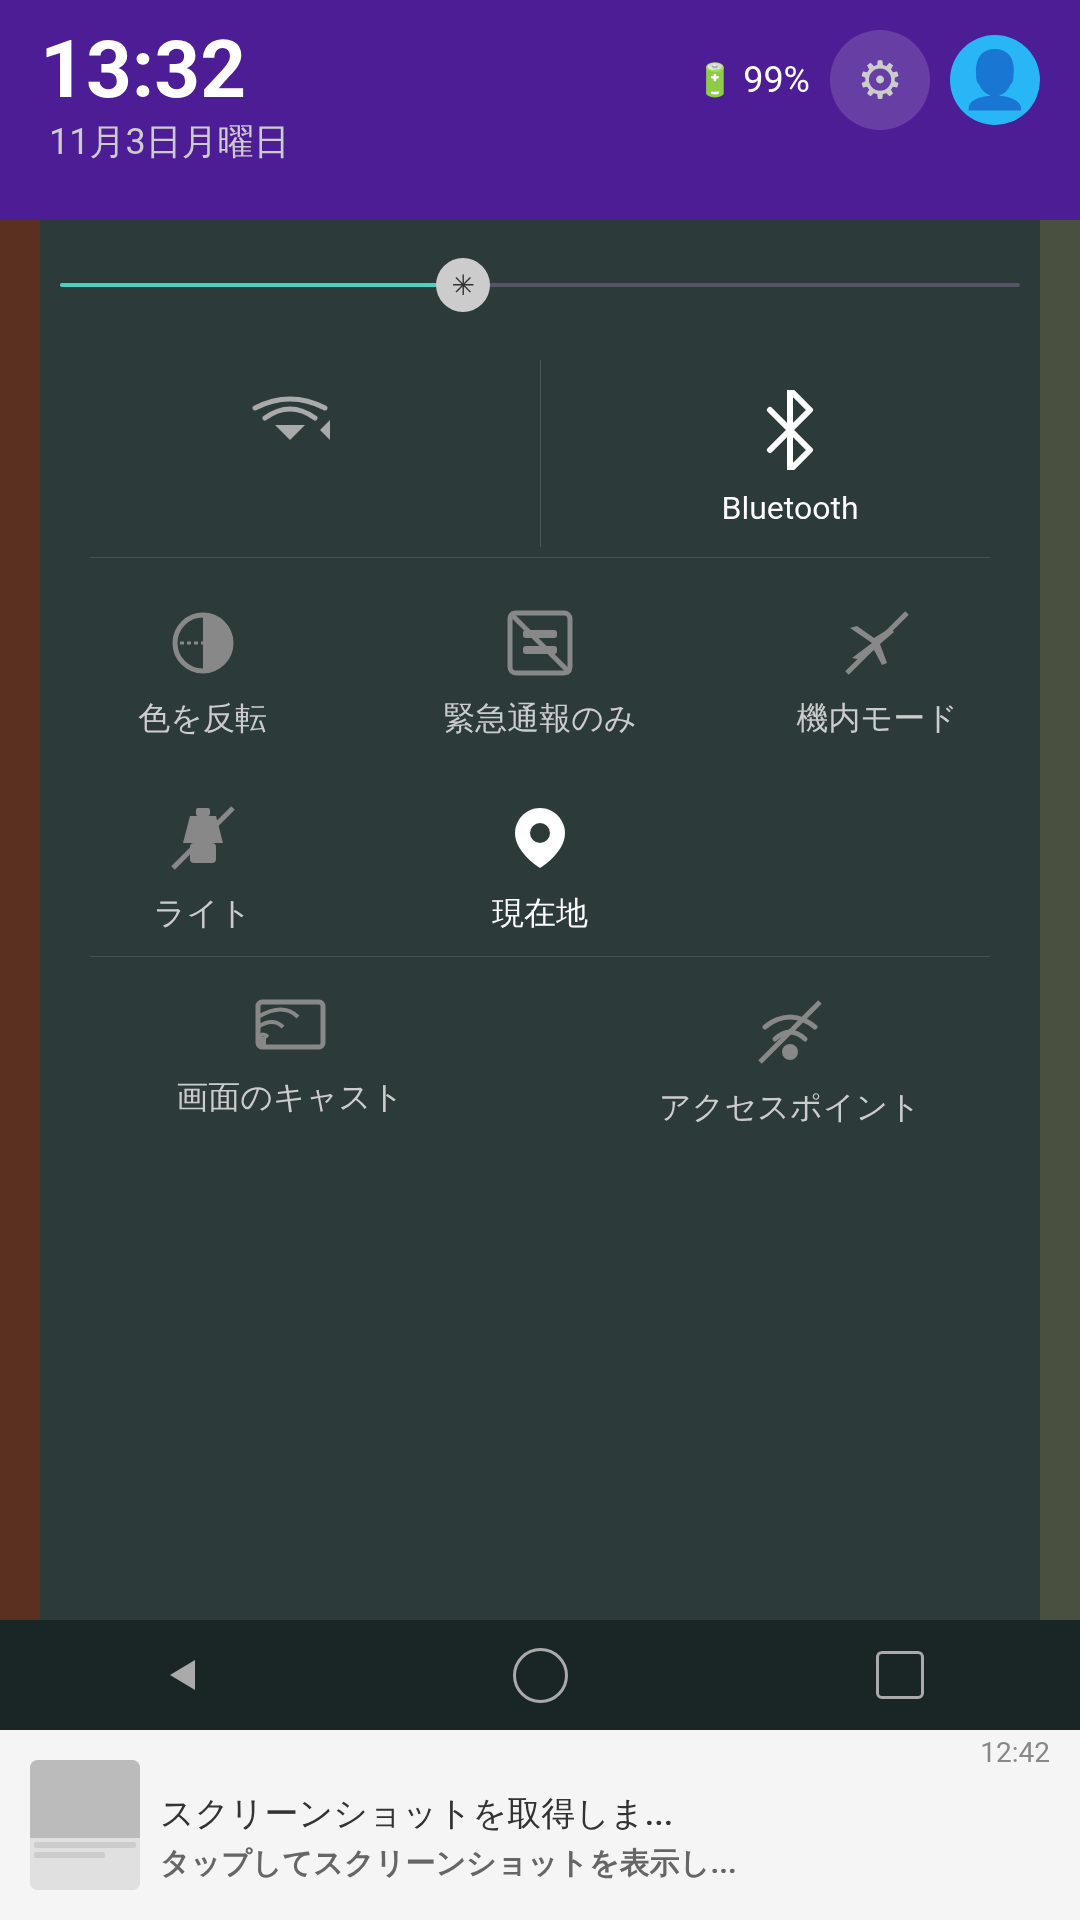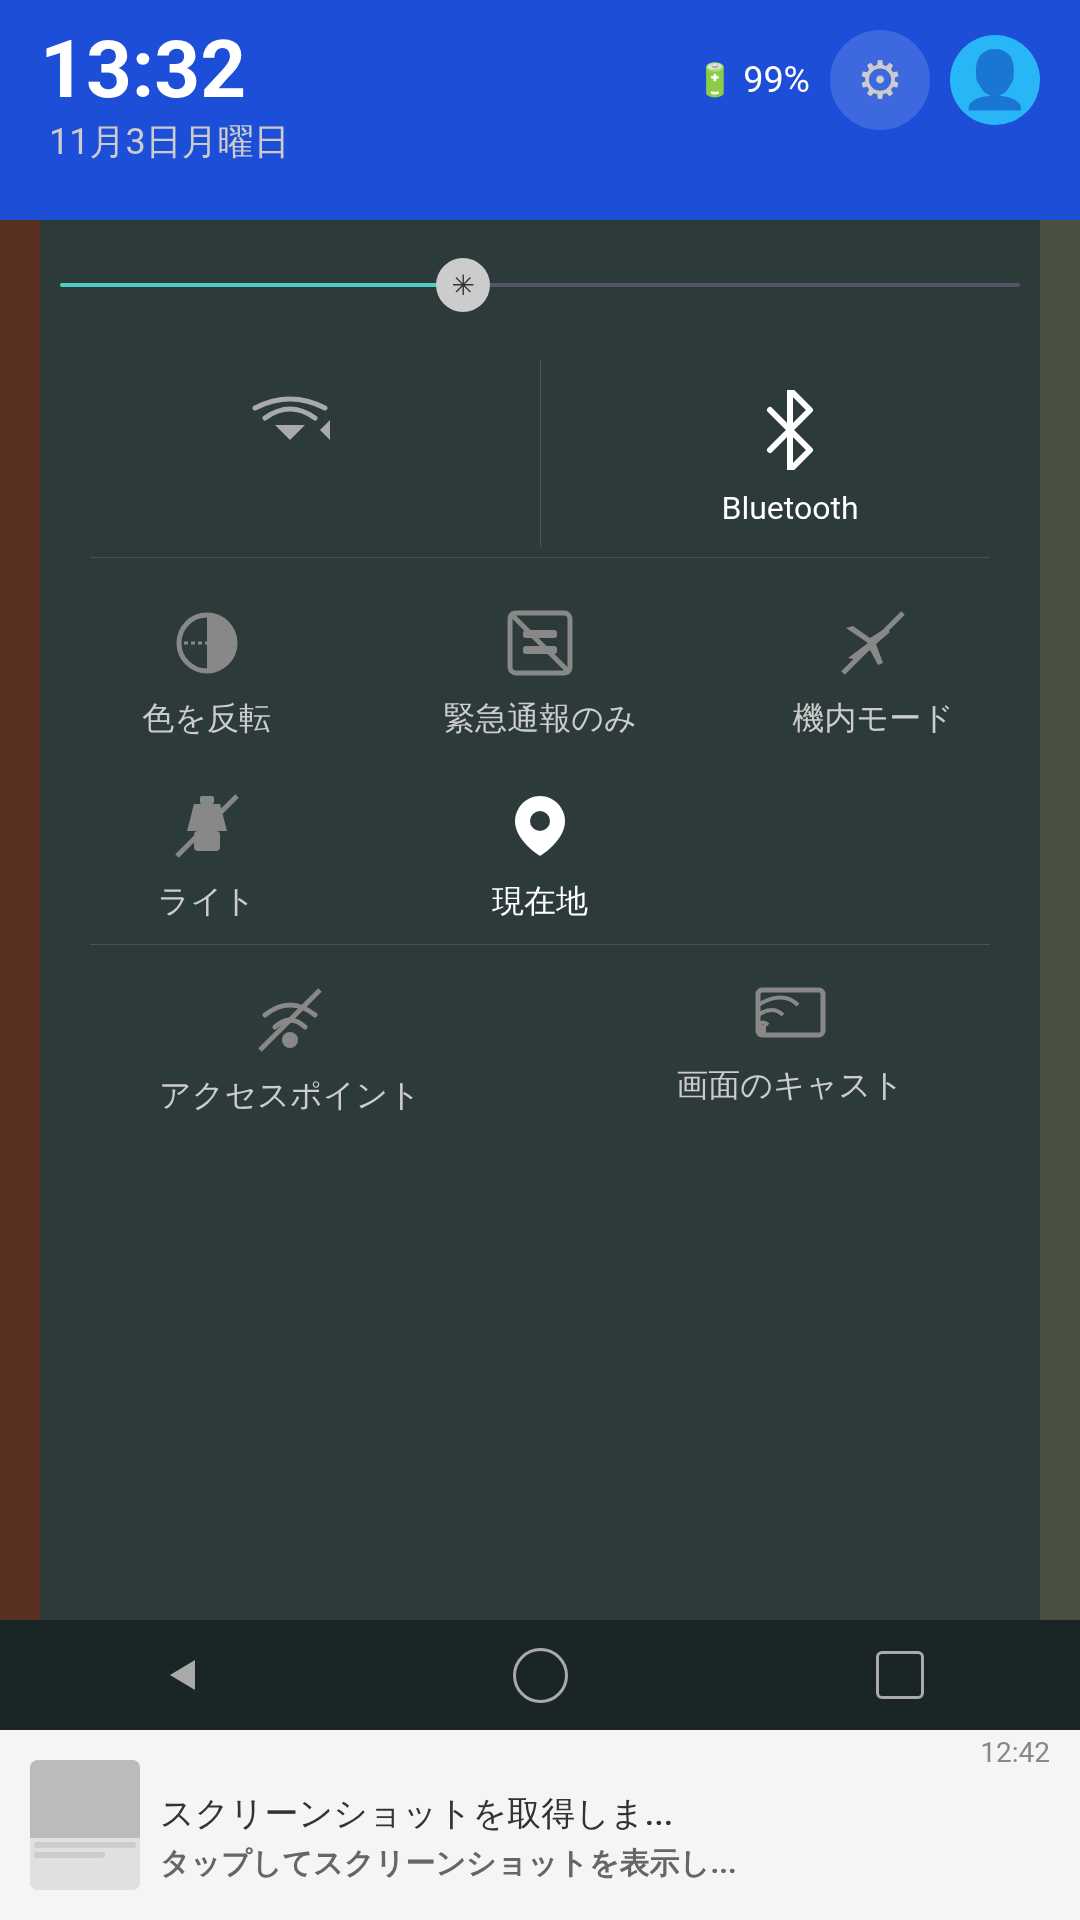--- a/index.html
+++ b/index.html
@@ -8,21 +8,21 @@
       height: 1920px;
       overflow: hidden;
       font-family: 'Roboto', sans-serif;
       background: #2d3a3a;
     }
 
     
     #status-bar {
       width: 100%;
       height: 220px;
-      background: #1d4ed8;
+      background: #4c1d95;
       position: relative;
       display: flex;
       align-items: flex-start;
       padding: 30px 40px 0;
     }
 
     #status-bar-right {
       position: absolute;
       top: 30px;
       right: 40px;
@@ -180,20 +180,21 @@
 
     .toggle-item-label.active {
       color: white;
     }
 
     
     #toggle-grid-main {
       display: grid;
       grid-template-columns: 1fr 1fr 1fr;
       margin-top: 20px;
+      gap: 12px;
     }
 
     
     #toggle-grid-bottom {
       display: grid;
       grid-template-columns: 1fr 1fr;
       margin-top: 10px;
     }
 
     
@@ -426,42 +427,42 @@
       <span class="toggle-item-label active">現在地</span>
     </div>
   </div>
 
   <div class="separator-line"></div>
 
   <div id="toggle-grid-bottom">
 
     <div class="toggle-item">
       <div style="margin-bottom:15px;">
-        <svg width="70" height="70" viewBox="0 0 70 70">
-          <circle cx="35" cy="55" r="8" fill="#888"></circle>
-          <path d="M20,42 Q35,28 50,42" fill="none" stroke="#888" stroke-width="5" stroke-linecap="round"></path>
-          <path d="M10,30 Q35,10 60,30" fill="none" stroke="#888" stroke-width="5" stroke-linecap="round"></path>
-          <line x1="5" y1="65" x2="65" y2="5" stroke="#888" stroke-width="5"></line>
-        </svg>
-      </div>
-      <span class="toggle-item-label">アクセスポイント</span>
-    </div>
-
-    <div class="toggle-item">
-      <div style="margin-bottom:15px;">
         <svg width="75" height="60" viewBox="0 0 75 60">
           <rect x="5" y="5" width="65" height="45" rx="4" fill="none" stroke="#888" stroke-width="5"></rect>
           <path d="M5,40 Q10,35 15,40" fill="none" stroke="#888" stroke-width="4"></path>
           <path d="M5,30 Q20,20 30,30" fill="none" stroke="#888" stroke-width="4"></path>
           <path d="M5,20 Q30,5 45,20" fill="none" stroke="#888" stroke-width="4"></path>
           <rect x="5" y="40" width="8" height="8" fill="#888"></rect>
         </svg>
       </div>
       <span class="toggle-item-label">画面のキャスト</span>
     </div>
+
+    <div class="toggle-item">
+      <div style="margin-bottom:15px;">
+        <svg width="70" height="70" viewBox="0 0 70 70">
+          <circle cx="35" cy="55" r="8" fill="#888"></circle>
+          <path d="M20,42 Q35,28 50,42" fill="none" stroke="#888" stroke-width="5" stroke-linecap="round"></path>
+          <path d="M10,30 Q35,10 60,30" fill="none" stroke="#888" stroke-width="5" stroke-linecap="round"></path>
+          <line x1="5" y1="65" x2="65" y2="5" stroke="#888" stroke-width="5"></line>
+        </svg>
+      </div>
+      <span class="toggle-item-label">アクセスポイント</span>
+    </div>
   </div>
 </div>
 
 <div id="nav-bar">
   <div class="nav-btn">
     <svg width="50" height="50" viewBox="0 0 50 50">
       <polygon points="40,10 15,25 40,40" fill="#aaa"></polygon>
     </svg>
   </div>
   <div class="nav-btn">

